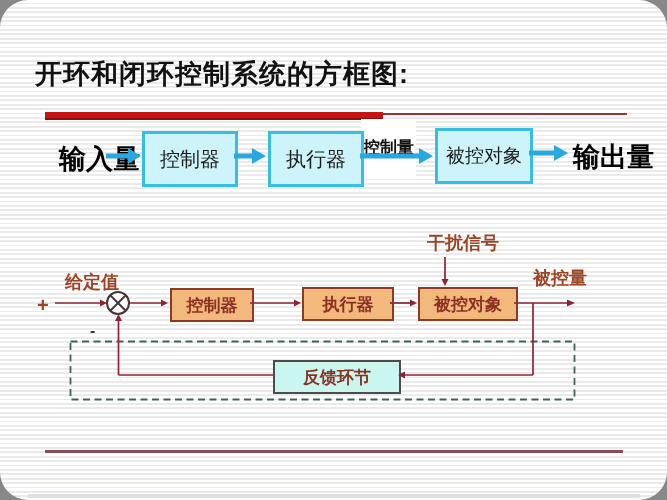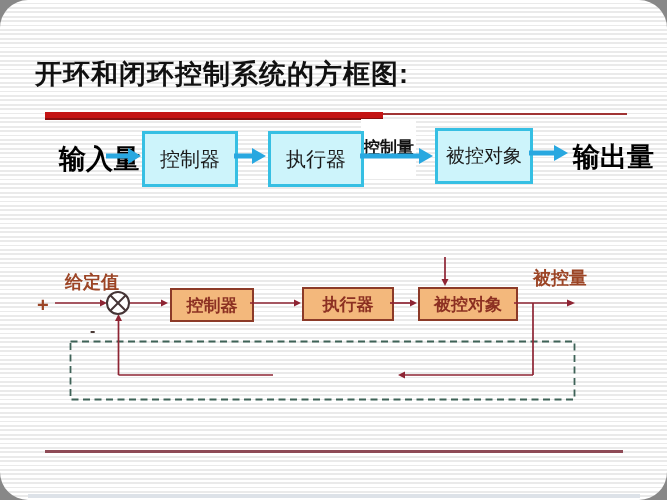--- a/index.html
+++ b/index.html
@@ -53,25 +53,27 @@
   <div class="abs sig-label">控制量</div>
   <div class="abs io-label" style="left:22px;top:141px;margin-left:37px;">输入量</div>
   <div class="abs box-cyan" style="left:142px;top:131px;width:90px;height:50px;">控制器</div>
   <div class="abs box-cyan" style="left:268px;top:131px;width:90px;height:50px;">执行器</div>
   <div class="abs box-cyan" style="left:435px;top:128px;width:92px;height:50px;font-size:19px;">被控对象</div>
   <div class="abs io-label" style="left:573px;top:139px;">输出量</div>
 
   <div class="abs red-label" style="left:33px;top:270px;margin-left:32px;">给定值</div>
   <div class="abs plus-sign">+</div>
   <div class="abs minus-sign">-</div>
+  <div class="abs red-label" style="left:427px;top:231px;">干扰信号</div>
   <div class="abs red-label" style="left:533px;top:266px;">被控量</div>
 
   <div class="abs box-orange" style="left:170px;top:288px;width:80px;height:30px;">控制器</div>
   <div class="abs box-orange" style="left:302px;top:287px;width:88px;height:30px;">执行器</div>
   <div class="abs box-orange" style="left:418px;top:287px;width:96px;height:30px;">被控对象</div>
+  <div class="abs box-feedback" style="left:273px;top:360px;width:124px;height:30px;">反馈环节</div>
 
   <div class="abs bottom-rule"></div>
   <div class="abs bottom-band"></div>
 
   <svg class="overlay" viewBox="0 0 667 500">
 
     <g stroke="#29a8e0" fill="#29a8e0" stroke-width="5">
       <line x1="106" y1="156" x2="128" y2="156"></line>
       <polygon points="128,148 141,156 128,164" stroke="none"></polygon>
       <line x1="234" y1="156" x2="252" y2="156"></line>

